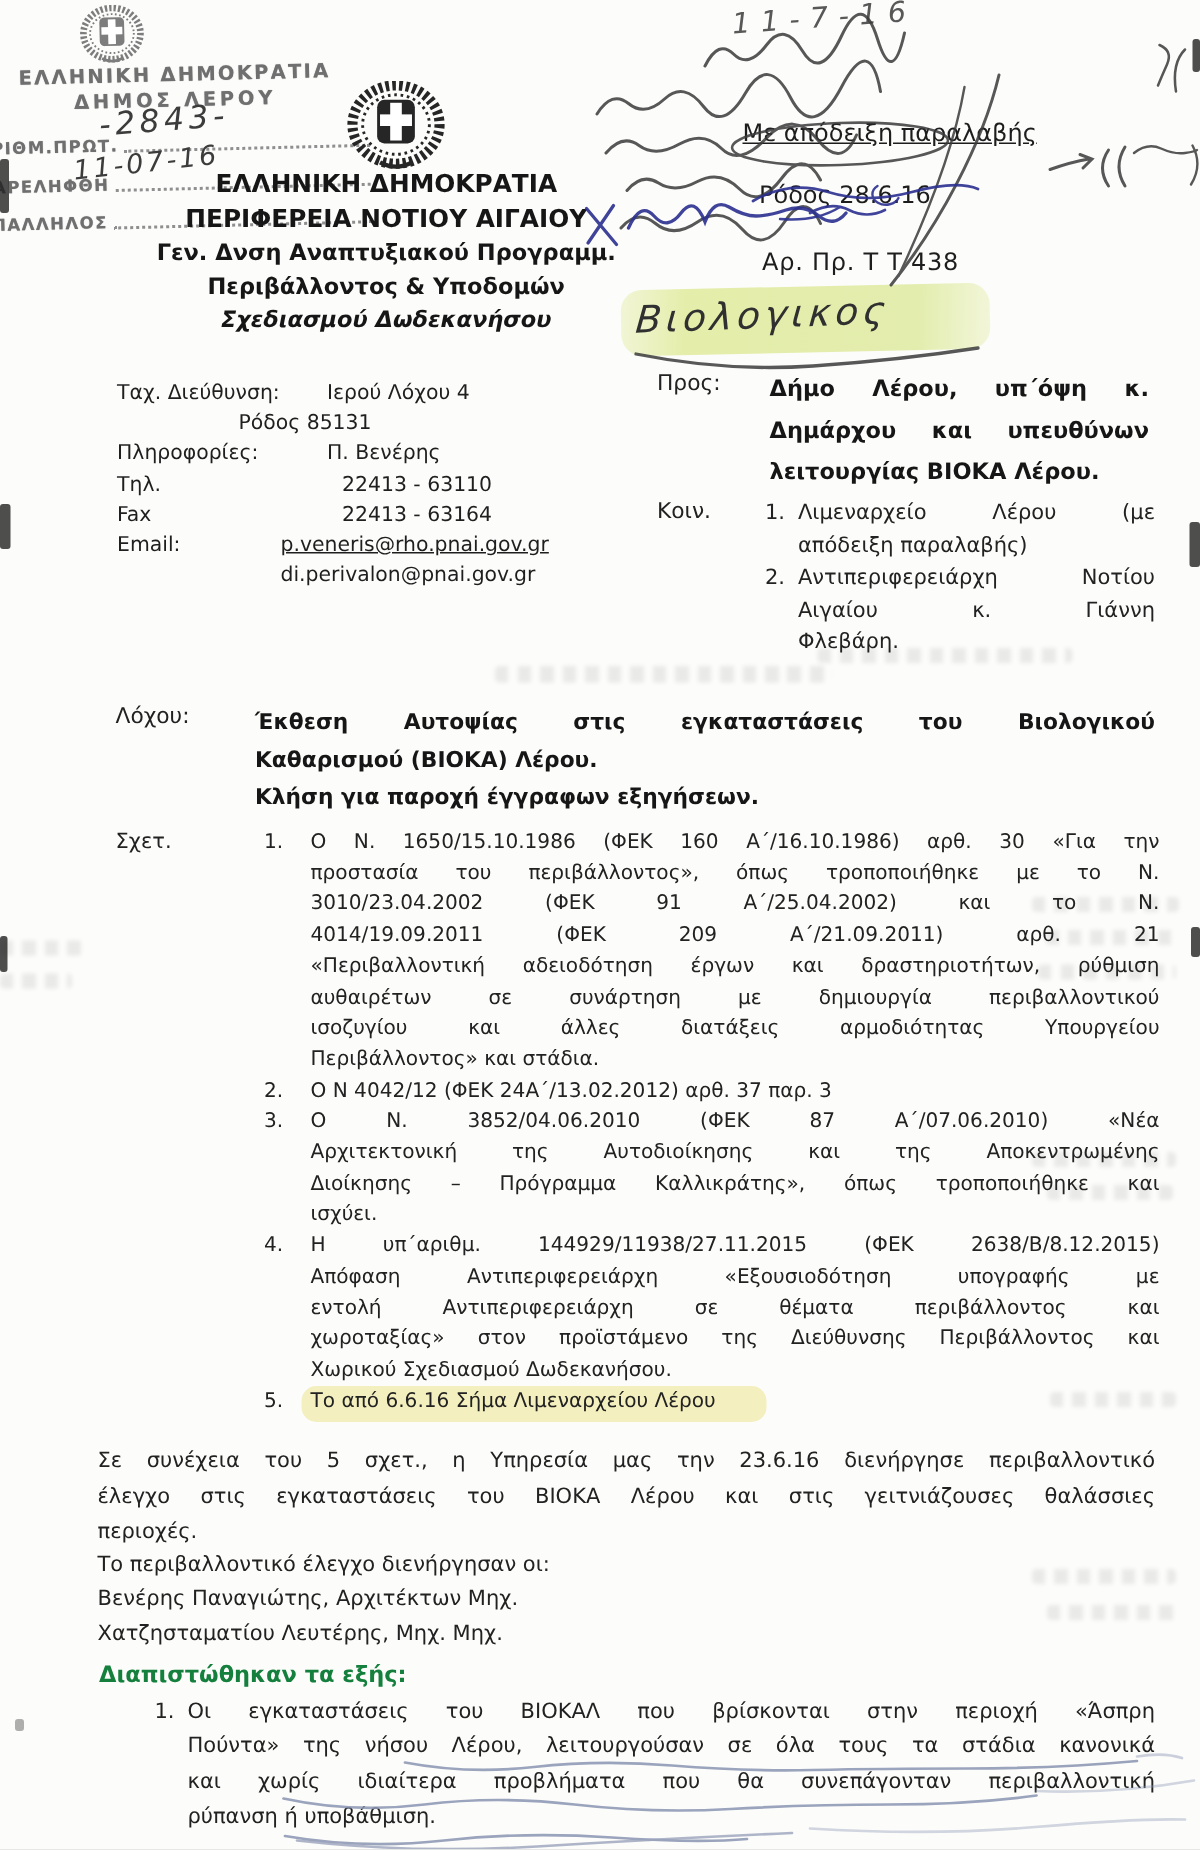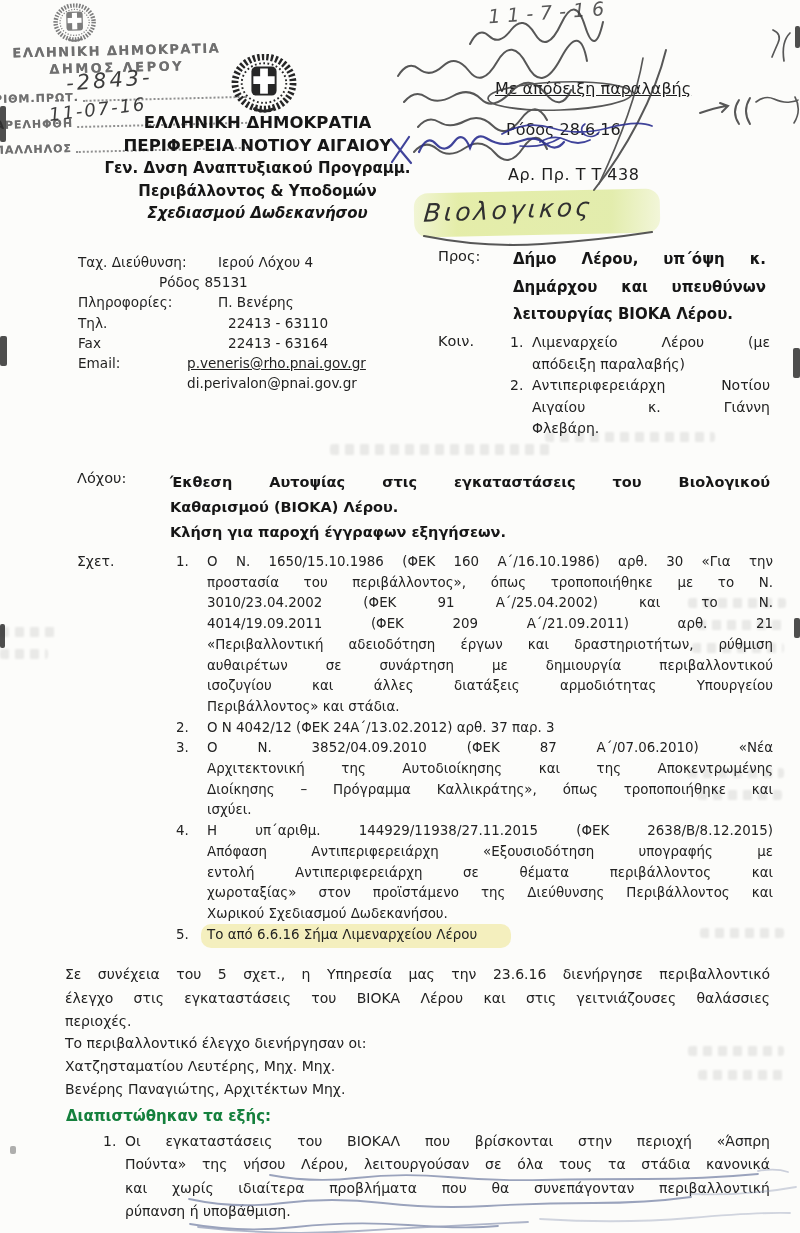--- a/index.html
+++ b/index.html
@@ -223,21 +223,21 @@
     </div>
     <div class="ref-item">
       <div class="ref-num">2.</div>
       <div class="ref-lines">
         <div>Ο Ν 4042/12 (ΦΕΚ 24Α΄/13.02.2012) αρθ. 37 παρ. 3</div>
       </div>
     </div>
     <div class="ref-item">
       <div class="ref-num">3.</div>
       <div class="ref-lines">
-        <div class="jl">Ο Ν. 3852/04.09.2010 (ΦΕΚ 87 Α΄/07.06.2010) «Νέα</div>
+        <div class="jl">Ο Ν. 3852/04.06.2010 (ΦΕΚ 87 Α΄/07.06.2010) «Νέα</div>
         <div class="jl">Αρχιτεκτονική της Αυτοδιοίκησης και της Αποκεντρωμένης</div>
         <div class="jl">Διοίκησης – Πρόγραμμα Καλλικράτης», όπως τροποποιήθηκε και</div>
         <div>ισχύει.</div>
       </div>
     </div>
     <div class="ref-item">
       <div class="ref-num">4.</div>
       <div class="ref-lines">
         <div class="jl">Η υπ΄αριθμ. 144929/11938/27.11.2015 (ΦΕΚ 2638/Β/8.12.2015)</div>
         <div class="jl">Απόφαση Αντιπεριφερειάρχη «Εξουσιοδότηση υπογραφής με</div>
@@ -254,22 +254,22 @@
     </div>
   </div>
 
   <div class="abs paragraph">
     <div class="jl">Σε συνέχεια του 5 σχετ., η Υπηρεσία μας την 23.6.16 διενήργησε περιβαλλοντικό</div>
     <div class="jl">έλεγχο στις εγκαταστάσεις του ΒΙΟΚΑ Λέρου και στις γειτνιάζουσες θαλάσσιες</div>
     <div>περιοχές.</div>
   </div>
   <div class="abs inspectors">
     <div>Το περιβαλλοντικό έλεγχο διενήργησαν οι:</div>
+    <div>Βενέρης Παναγιώτης, Αρχιτέκτων Μηχ.</div>
     <div>Χατζησταματίου Λευτέρης, Μηχ. Μηχ.</div>
-    <div>Βενέρης Παναγιώτης, Αρχιτέκτων Μηχ.</div>
   </div>
 
   <div class="abs findings-heading">Διαπιστώθηκαν τα εξής:</div>
   <div class="abs findings-block">
     <div class="f-item">
       <div class="f-num">1.</div>
       <div class="f-lines">
         <div class="jl">Οι εγκαταστάσεις του ΒΙΟΚΑΛ που βρίσκονται στην περιοχή «Άσπρη</div>
         <div class="jl">Πούντα» της νήσου Λέρου, λειτουργούσαν σε όλα τους τα στάδια κανονικά</div>
         <div class="jl">και χωρίς ιδιαίτερα προβλήματα που θα συνεπάγονταν περιβαλλοντική</div>

